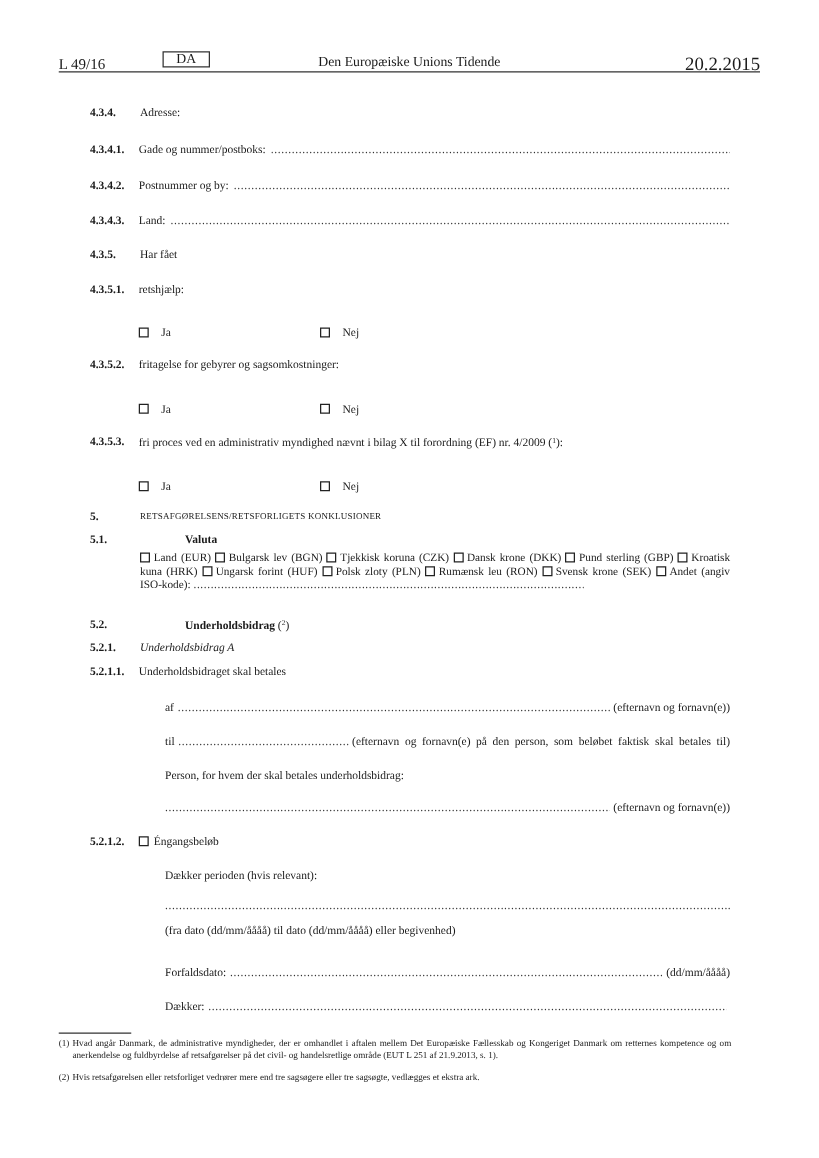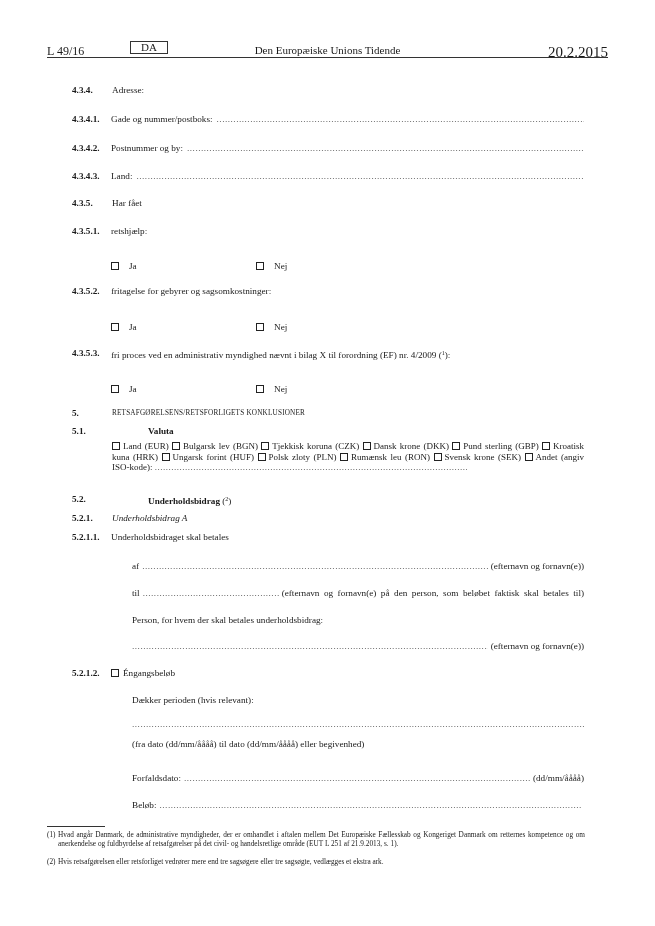--- a/index.html
+++ b/index.html
@@ -180,21 +180,21 @@
 </div>
 <div class="indent" style="top:738px">
   <span>(fra dato (dd/mm/åååå) til dato (dd/mm/åååå) eller begivenhed)</span>
 </div>
 <div class="indent" style="top:772px">
   <span>Forfaldsdato:</span>
   <span class="dots"></span>
   <span class="suffix">(dd/mm/åååå)</span>
 </div>
 <div class="indent" style="top:799px">
-  <span>Beløb:</span>
+  <span>Dækker:</span>
   <span class="dots"></span>
 </div>
 
 <div class="fn-rule"></div>
 <div class="fn" style="top:830px">
   <span class="m">(1)</span>
   <span class="t">Hvad angår Danmark, de administrative myndigheder, der er omhandlet i aftalen mellem Det Europæiske Fællesskab og Kongeriget Danmark om retternes kompetence og om anerkendelse og fuldbyrdelse af retsafgørelser på det civil- og handelsretlige område (EUT L 251 af 21.9.2013, s. 1).</span>
 </div>
 <div class="fn" style="top:857px">
   <span class="m">(2)</span>

